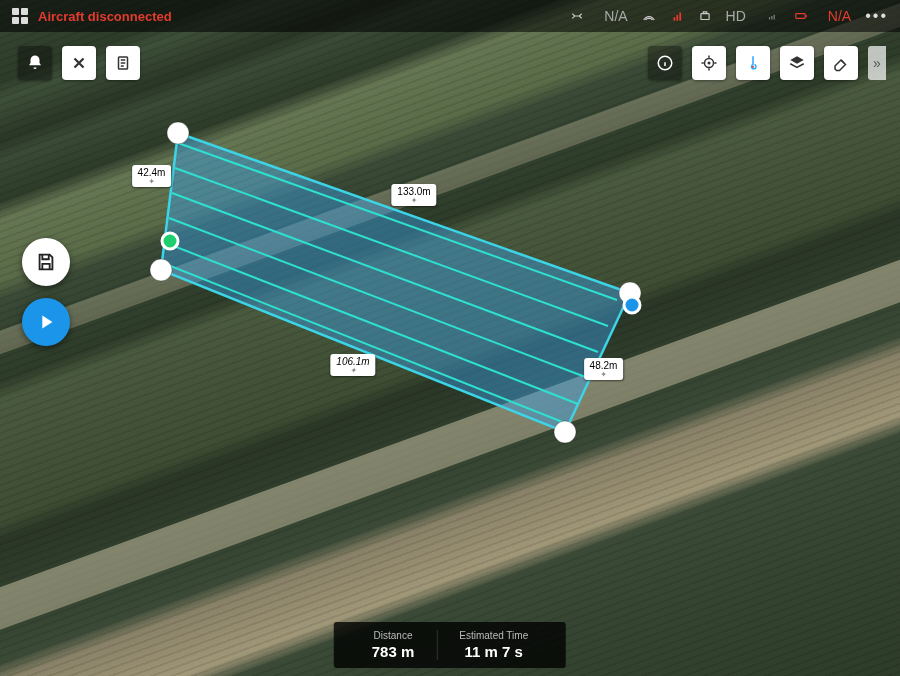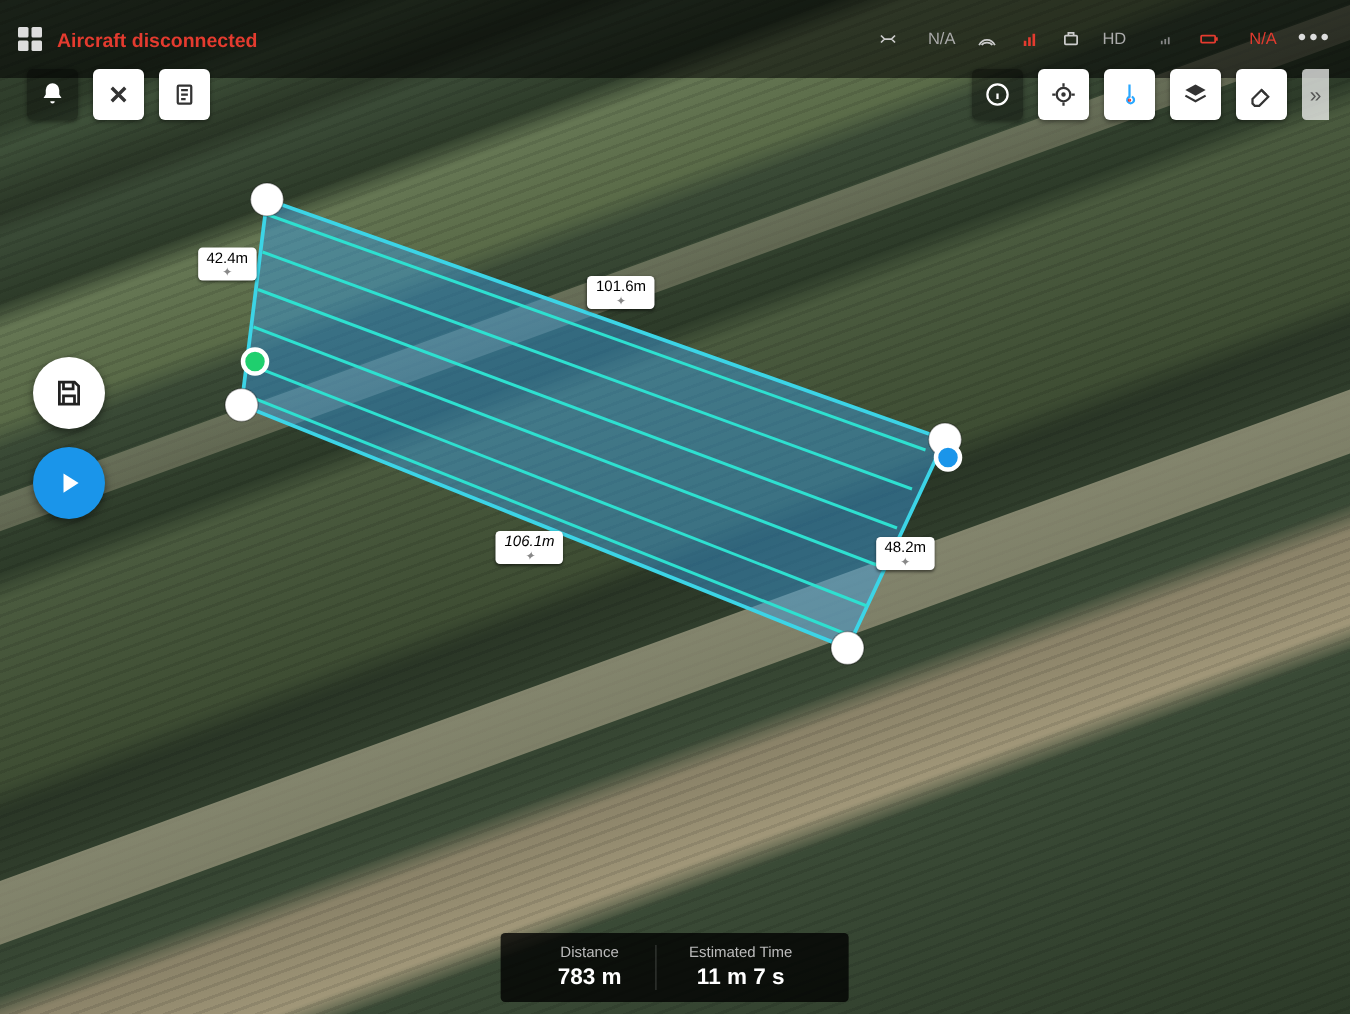--- a/index.html
+++ b/index.html
@@ -32,30 +32,30 @@
     transform: rotate(-20deg); opacity:0.55;
   }
   .road2{
     position:absolute; left:-10%; top:20%; width:140%; height:22px;
     background: linear-gradient(#c7bfa2,#b9b094);
     transform: rotate(-20deg); opacity:0.35;
   }
 
   
   .topbar {
-    position:absolute; top:0; left:0; right:0; height:52px;
+    position:absolute; top:0; left:0; right:0; height:32px;
     background: rgba(0,0,0,0.55);
     display:flex; align-items:center; padding:0 12px; gap:10px;
     color:#bbb; font-size:12px;
   }
   .grid4 { width:16px;height:16px;display:grid;grid-template:1fr 1fr/1fr 1fr;gap:2px;}
   .grid4 span{background:#ddd;border-radius:1px;}
   .status-text { color:#e43b2f; font-weight:bold; font-size:13px; }
   .top-right { margin-left:auto; display:flex; align-items:center; gap:14px;}
-  .ti { display:flex; align-items:center; gap:20px; font-size:11px; color:#aaa;}
+  .ti { display:flex; align-items:center; gap:20px; font-size:14px; color:#aaa;}
   .ti svg{width:14px;height:14px;}
   .red-ico { color:#e43b2f; }
   .more-dots { letter-spacing:2px; color:#ddd; font-size:16px; }
 
   
   .toolbar-left, .toolbar-right {
     position:absolute; top:46px; display:flex; gap:10px; align-items:center;
   }
   .toolbar-left { left:18px; }
   .toolbar-right { right:14px; }
@@ -253,21 +253,21 @@
   <g id="corners">
       <circle cx="178" cy="133" r="11" class="corner"></circle>
       <circle cx="630" cy="293" r="11" class="corner"></circle>
       <circle cx="565" cy="432" r="11" class="corner"></circle>
       <circle cx="161" cy="270" r="11" class="corner"></circle>
     </g>
   <circle id="startpt" class="startpoint" r="8" cx="170" cy="241"></circle>
   <circle id="endpt" class="waypoint" r="8" cx="632" cy="305"></circle>
 </svg>
 
-<div class="edge-label" id="lbl-top" style="left: 414px; top: 195px;">101.6m</div>
+<div class="edge-label" id="lbl-top" style="left: 414px; top: 195px;">133.0m</div>
 <div class="edge-label" id="lbl-left" style="left: 151.5px; top: 176px;">42.4m</div>
 <div class="edge-label" id="lbl-right" style="left: 603.5px; top: 368.5px;">48.2m</div>
 <div class="edge-label" id="lbl-bot" style="left: 353px; top: 365px; font-style: italic;">106.1m</div>
 
 <div class="stats">
   <div class="stat">
     <span class="lbl">Distance</span>
     <span class="val">783 m</span>
   </div>
   <div class="stat">

